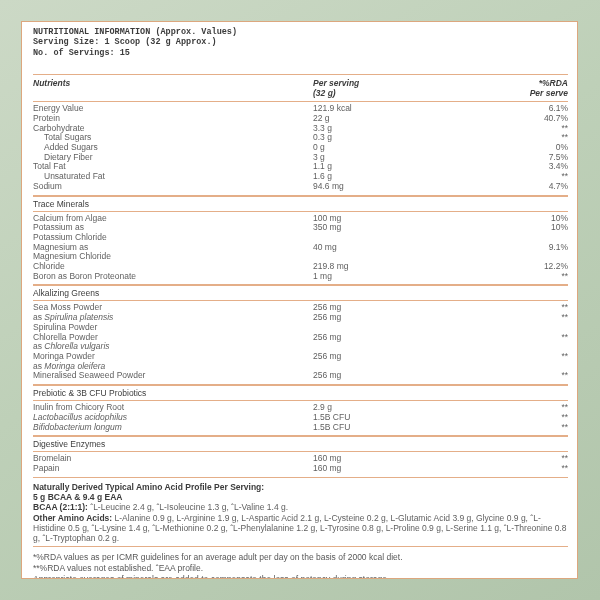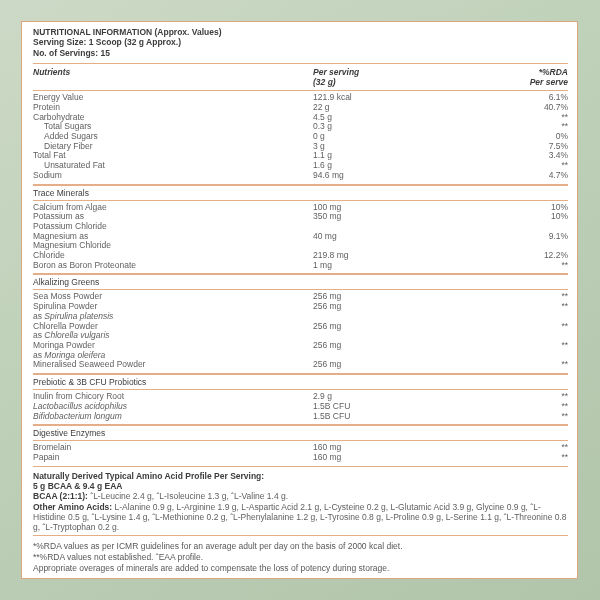--- a/index.html
+++ b/index.html
@@ -17,21 +17,21 @@
     overflow:hidden;
   }
   .panel{
     position:absolute;left:21px;top:21px;width:557px;height:558px;
     background:#ffffff;
     border:1px solid var(--panel-border);
     padding:0 9px 0 11px;
     font-size:8.5px;
     overflow:hidden;
   }
-  .hdr{padding:5px 0 5px;border-bottom:1px solid var(--line);}
+  .hdr{padding:5px 0 16px;border-bottom:1px solid var(--line);font-family:Liberation Mono, monospace;}
   .hdr div{font-weight:bold;color:var(--bold);line-height:10.4px;}
   .colhdr{display:flex;padding:3px 0;border-bottom:1px solid var(--line);
     font-weight:bold;color:var(--bold);line-height:10px;font-style:italic;}
   .c-name{width:280px;}
   .c-val{flex:1;}
   .c-rda{width:72px;text-align:right;}
   .rows{padding:2px 0 3px;}
   .row{display:flex;line-height:9.7px;align-items:flex-start;justify-content:flex-end;}
   .row .ind{padding-left:11px;}
   .sec{
@@ -80,21 +80,21 @@
           <div class="c-name">
             <div><span>Protein</span></div>
           </div>
           <div class="c-val">22 g</div>
           <div class="c-rda">40.7%</div>
         </div>
         <div class="row">
           <div class="c-name">
             <div><span>Carbohydrate</span></div>
           </div>
-          <div class="c-val">4.5 g</div>
+          <div class="c-val">3.3 g</div>
           <div class="c-rda">**</div>
         </div>
         <div class="row">
           <div class="c-name ind">
             <div><span>Total Sugars</span></div>
           </div>
           <div class="c-val">0.3 g</div>
           <div class="c-rda">**</div>
         </div>
         <div class="row">
@@ -177,22 +177,22 @@
       <div class="rows">
         <div class="row">
           <div class="c-name">
             <div><span>Sea Moss Powder</span></div>
           </div>
           <div class="c-val">256 mg</div>
           <div class="c-rda">**</div>
         </div>
         <div class="row">
           <div class="c-name">
+            <div><span>as </span><i>Spirulina platensis</i></div>
             <div><span>Spirulina Powder</span></div>
-            <div><span>as </span><i>Spirulina platensis</i></div>
           </div>
           <div class="c-val">256 mg</div>
           <div class="c-rda">**</div>
         </div>
         <div class="row">
           <div class="c-name">
             <div><span>Chlorella Powder</span></div>
             <div><span>as </span><i>Chlorella vulgaris</i></div>
           </div>
           <div class="c-val">256 mg</div>

